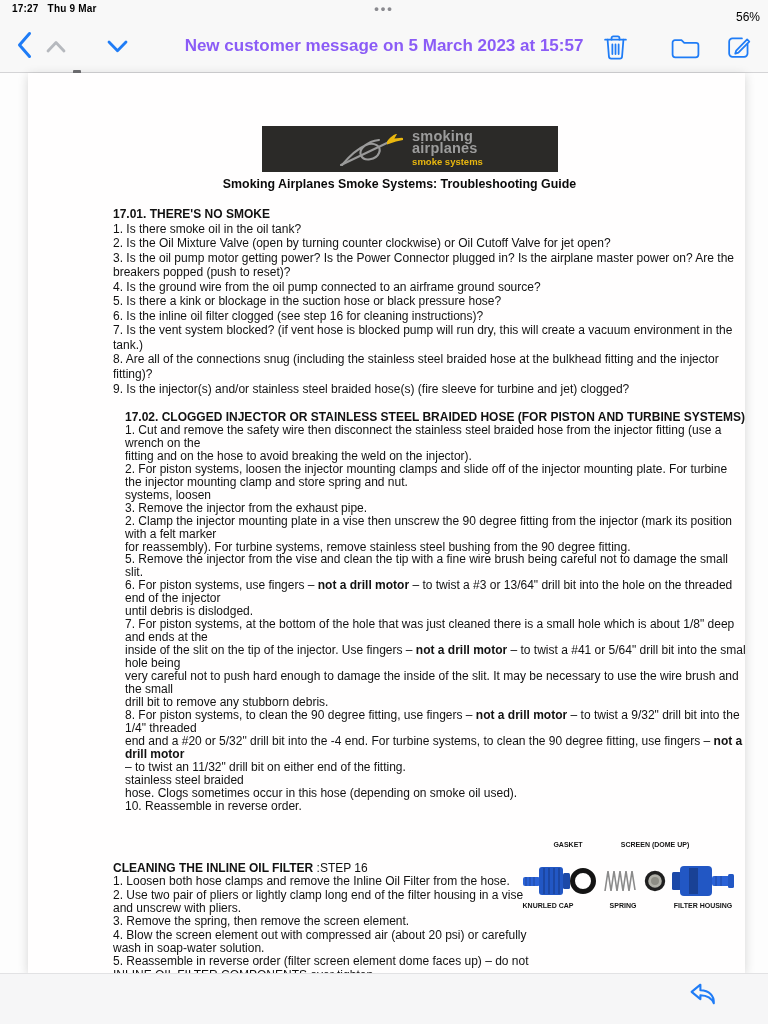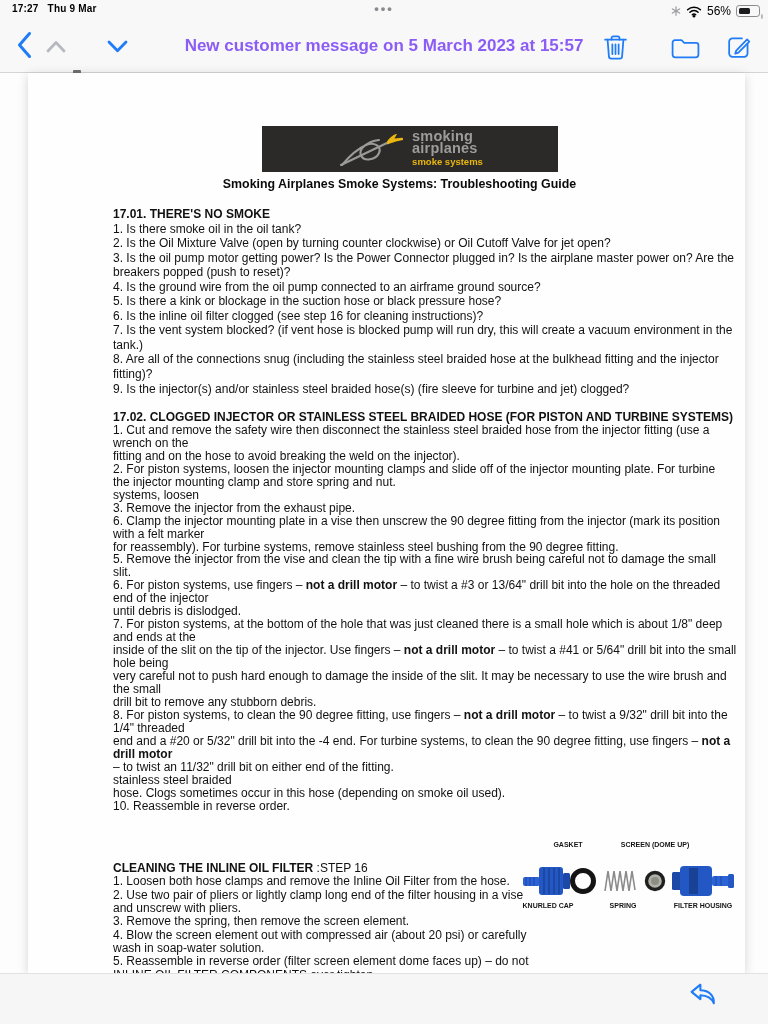--- a/index.html
+++ b/index.html
@@ -4,21 +4,21 @@
 <style>
   html,body{margin:0;padding:0;width:768px;height:1024px;overflow:hidden;
     font-family:"Liberation Sans",sans-serif;background:#fff;}
   *{box-sizing:border-box;}
 
   
   .status-bar{position:absolute;left:0;top:0;width:768px;height:22px;background:#f8f8f8;}
   .status-left{position:absolute;left:12px;top:3px;font-size:10px;font-weight:700;color:#000;letter-spacing:.2px;}
   .status-left span{margin-right:9px;}
   .status-dots{position:absolute;left:50%;top:1px;transform:translateX(-50%);color:#8b8b90;font-size:13px;letter-spacing:2px;font-weight:700;}
-  .status-right{position:absolute;right:8px;top:0;height:22px;display:flex;align-items:center;gap:5px;}
+  .status-right{position:absolute;right:8px;top:0;height:22px;display:flex;align-items:center;gap:5px;flex-direction:column;}
   .batt-pct{font-size:12px;font-weight:500;color:#000;}
   .batt-shell{position:relative;width:24px;height:11.5px;border:1px solid #8a8a8e;border-radius:3.2px;}
   .batt-fill{position:absolute;left:1.5px;top:1.5px;width:11px;height:6.5px;background:#1c1c1e;border-radius:1.5px;}
   .batt-nub{position:absolute;right:-3.5px;top:8px;width:2px;height:4.5px;background:#b9b9bd;border-radius:0 2px 2px 0;}
 
   
   .toolbar{position:absolute;left:0;top:22px;width:768px;height:51px;background:#f8f8f8;border-bottom:1px solid #d4d4d6;}
   .tb-btn{position:absolute;background:none;border:none;padding:0;cursor:pointer;}
   .tb-title{position:absolute;left:120px;right:120px;top:14px;text-align:center;font-size:17px;font-weight:700;color:#8b5cf6;white-space:nowrap;}
 
@@ -34,21 +34,21 @@
   .logo-banner{position:absolute;left:234px;top:53px;width:296px;height:46px;background:#2b2a28;
     display:flex;align-items:center;justify-content:center;gap:9px;}
   .logo-words{line-height:12.5px;}
   .logo-w{color:#9c9c9c;font-size:14.5px;font-weight:700;letter-spacing:.2px;}
   .logo-tag{color:#e9b70f;font-size:9.5px;font-weight:700;margin-top:1px;}
   .doc-title{position:absolute;left:31px;right:5px;top:104px;text-align:center;
     font-size:12.4px;font-weight:700;color:#0a0a0a;}
   .doc-section{position:absolute;left:85px;color:#111;}
   .doc-section .line{white-space:nowrap;font-size:12px;}
   .sec-0{top:134px;}.sec-0 .line{line-height:14.55px;}
-  .sec-1{top:338px;}.sec-1 .line{line-height:12.95px;}
+  .sec-1{top:338px;margin-left:12px;}.sec-1 .line{line-height:12.95px;}
   .sec-2{top:789px;}.sec-2 .line{line-height:13.35px;}
 
   
   .diagram{position:absolute;left:485px;top:765px;width:235px;height:82px;}
   .dg-label{position:absolute;font-size:7px;font-weight:700;color:#141414;white-space:nowrap;transform:translateX(-50%);}
 </style>
 </head>
 <body>
 
 <div class="status-bar">
@@ -161,21 +161,21 @@
       </div>
     <div class="doc-section sec-1">
         <div class="line"><b>17.02. CLOGGED INJECTOR OR STAINLESS STEEL BRAIDED HOSE (FOR PISTON AND TURBINE SYSTEMS)</b></div>
         <div class="line"><span>1. Cut and remove the safety wire then disconnect the stainless steel braided hose from the injector fitting (use a</span></div>
         <div class="line"><span>wrench on the</span></div>
         <div class="line"><span>fitting and on the hose to avoid breaking the weld on the injector).</span></div>
         <div class="line"><span>2. For piston systems, loosen the injector mounting clamps and slide off of the injector mounting plate. For turbine</span></div>
         <div class="line"><span>the injector mounting clamp and store spring and nut.</span></div>
         <div class="line"><span>systems, loosen</span></div>
         <div class="line"><span>3. Remove the injector from the exhaust pipe.</span></div>
-        <div class="line"><span>6. Clamp the injector mounting plate in a vise then unscrew the 90 degree fitting from the injector (mark its position</span></div>
+        <div class="line"><span>2. Clamp the injector mounting plate in a vise then unscrew the 90 degree fitting from the injector (mark its position</span></div>
         <div class="line"><span>with a felt marker</span></div>
         <div class="line"><span>for reassembly). For turbine systems, remove stainless steel bushing from the 90 degree fitting.</span></div>
         <div class="line"><span>5. Remove the injector from the vise and clean the tip with a fine wire brush being careful not to damage the small</span></div>
         <div class="line"><span>slit.</span></div>
         <div class="line"><span>6. For piston systems, use fingers – </span><b>not a drill motor</b><span> – to twist a #3 or 13/64" drill bit into the hole on the threaded</span></div>
         <div class="line"><span>end of the injector</span></div>
         <div class="line"><span>until debris is dislodged.</span></div>
         <div class="line"><span>7. For piston systems, at the bottom of the hole that was just cleaned there is a small hole which is about 1/8" deep</span></div>
         <div class="line"><span>and ends at the</span></div>
         <div class="line"><span>inside of the slit on the tip of the injector. Use fingers – </span><b>not a drill motor</b><span> – to twist a #41 or 5/64" drill bit into the small</span></div>

